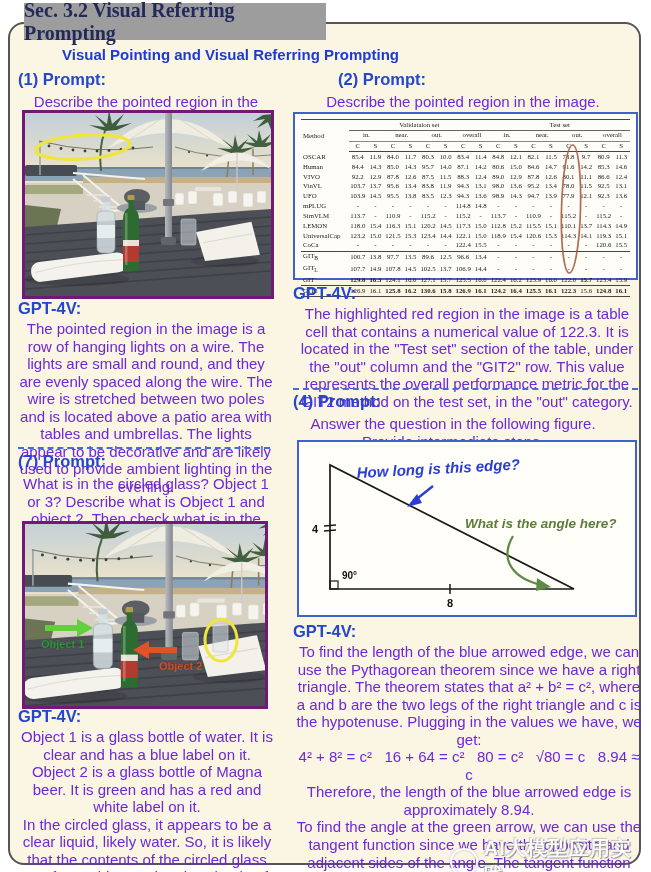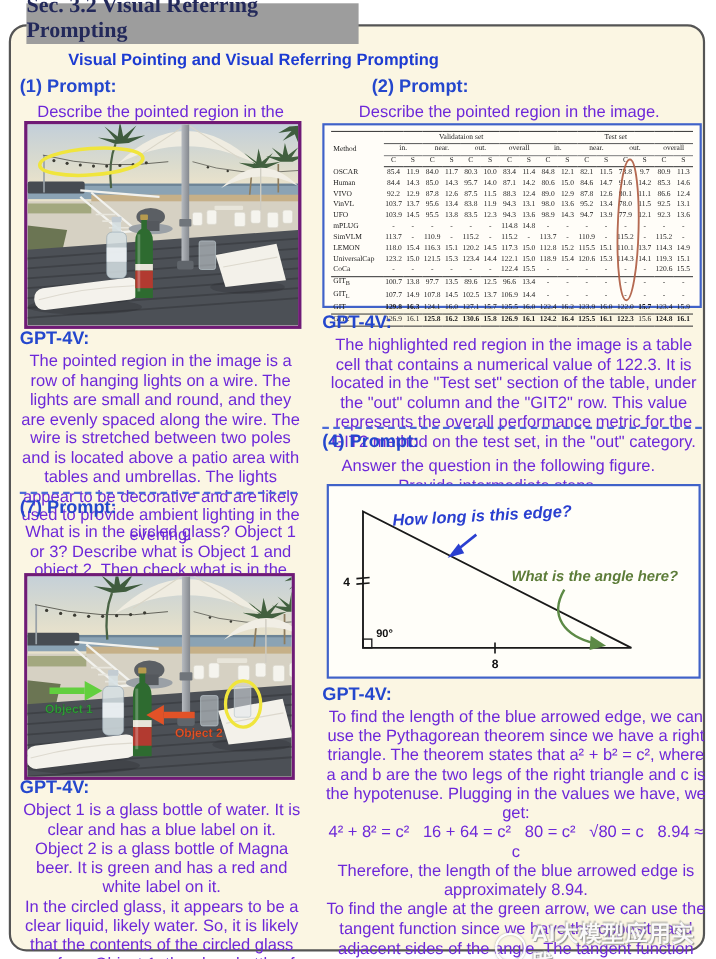--- a/index.html
+++ b/index.html
@@ -1,21 +1,21 @@
 <!DOCTYPE html>
 <html><head>
 <meta charset="utf-8">
 <style>
   html,body{margin:0;padding:0;background:#ffffff;}
   .page{position:relative;width:651px;height:872px;background:#ffffff;overflow:hidden;
         font-family:"Liberation Sans",sans-serif;}
   .panel{position:absolute;left:8px;top:22px;width:629px;height:839px;
          background:#fbf6e3;border:2px solid #555;border-radius:16px;}
   .title-tab{position:absolute;left:24px;top:3px;width:302px;height:37px;background:#9d9d9d;
-             display:flex;align-items:flex-end;justify-content:center;z-index:5;
+             display:flex;align-items:center;justify-content:center;z-index:5;
              font-family:"Liberation Serif",serif;font-weight:bold;font-size:20px;color:#23295a;}
   .subtitle{position:absolute;left:18px;top:46px;font-size:15px;font-weight:bold;color:#1c3bd2;z-index:4;margin-left:44px;}
   .sec-head{position:absolute;font-size:16.5px;font-weight:bold;color:#2447cd;z-index:4;}
   .body-text{position:absolute;font-size:15px;line-height:1.17;color:#6d28d9;z-index:4;white-space:pre-wrap;text-align:center;}
   .ans-line{margin:0;}
   .divider{position:absolute;height:0;border-top:2px dashed #4a6ad8;z-index:4;}
   .photo-frame{position:absolute;border:3px solid #701a75;background:#cfd9e2;z-index:4;line-height:0;}
   .table-box{position:absolute;left:293px;top:112px;width:345px;height:168px;background:#fffdf8;
              border:2px solid #4062c8;box-sizing:border-box;z-index:4;padding:5px 6px;}
   #results-table{width:100%;border-collapse:collapse;font-family:"Liberation Serif",serif;

